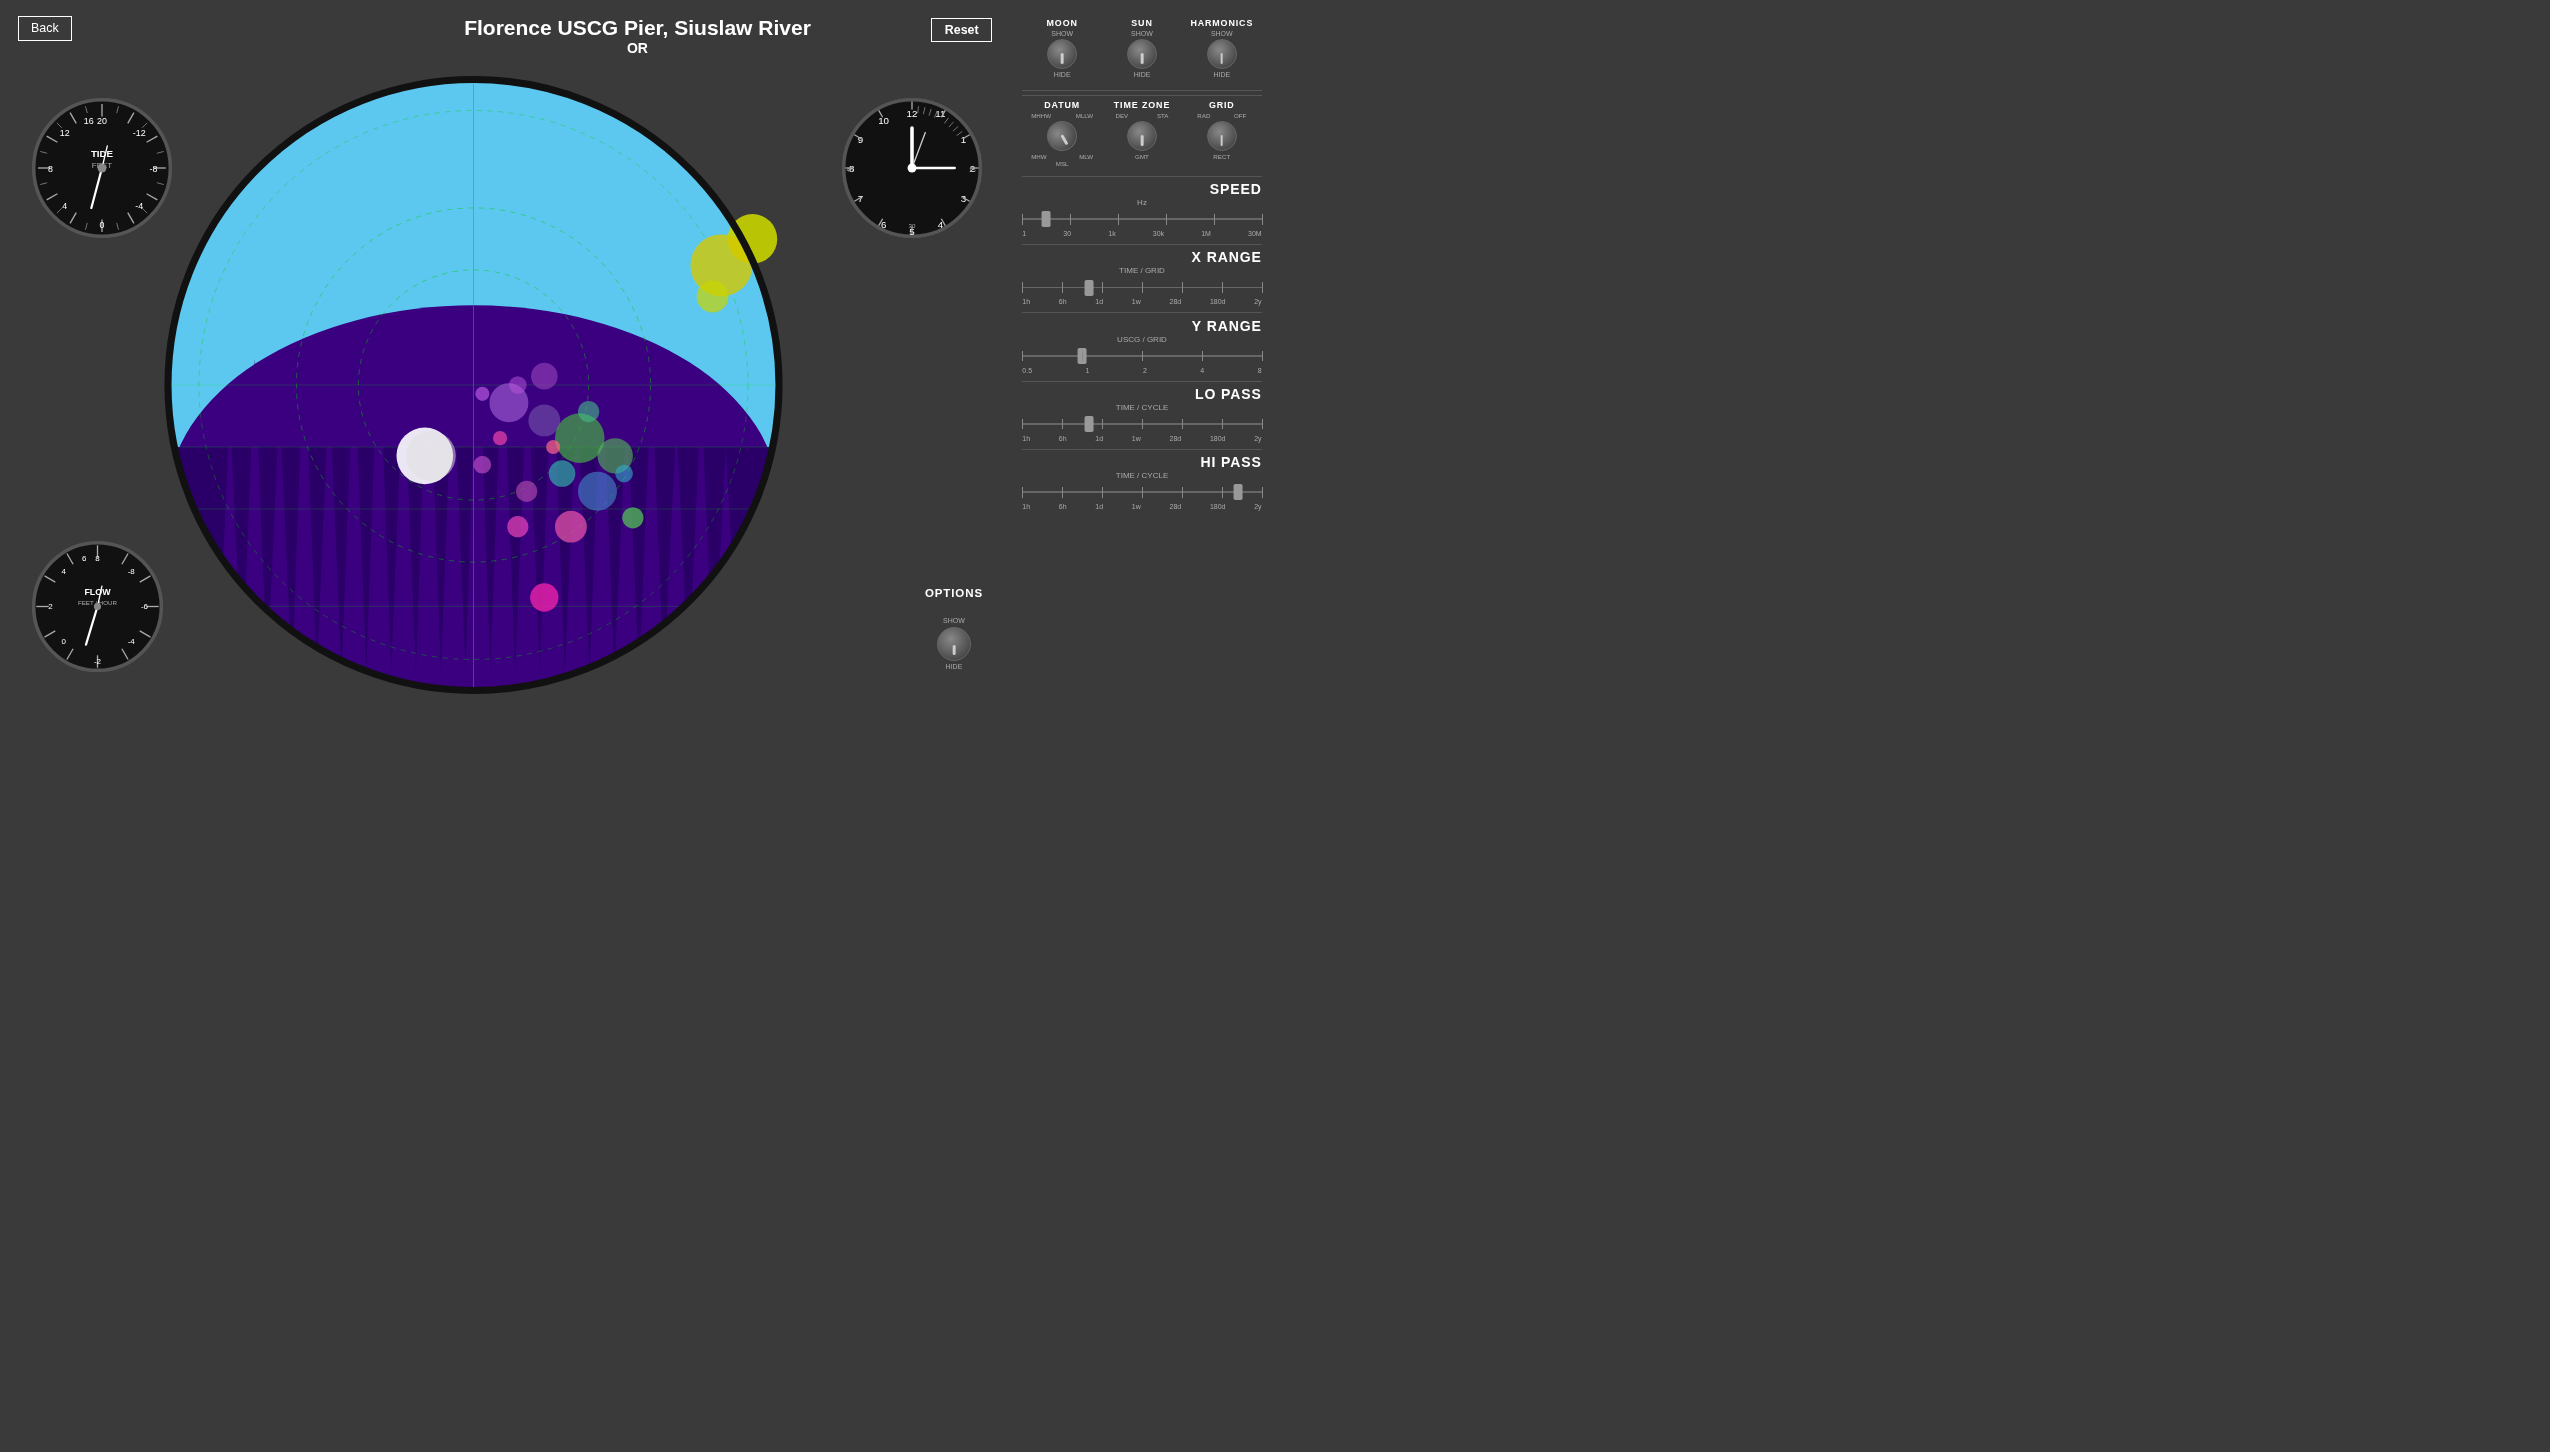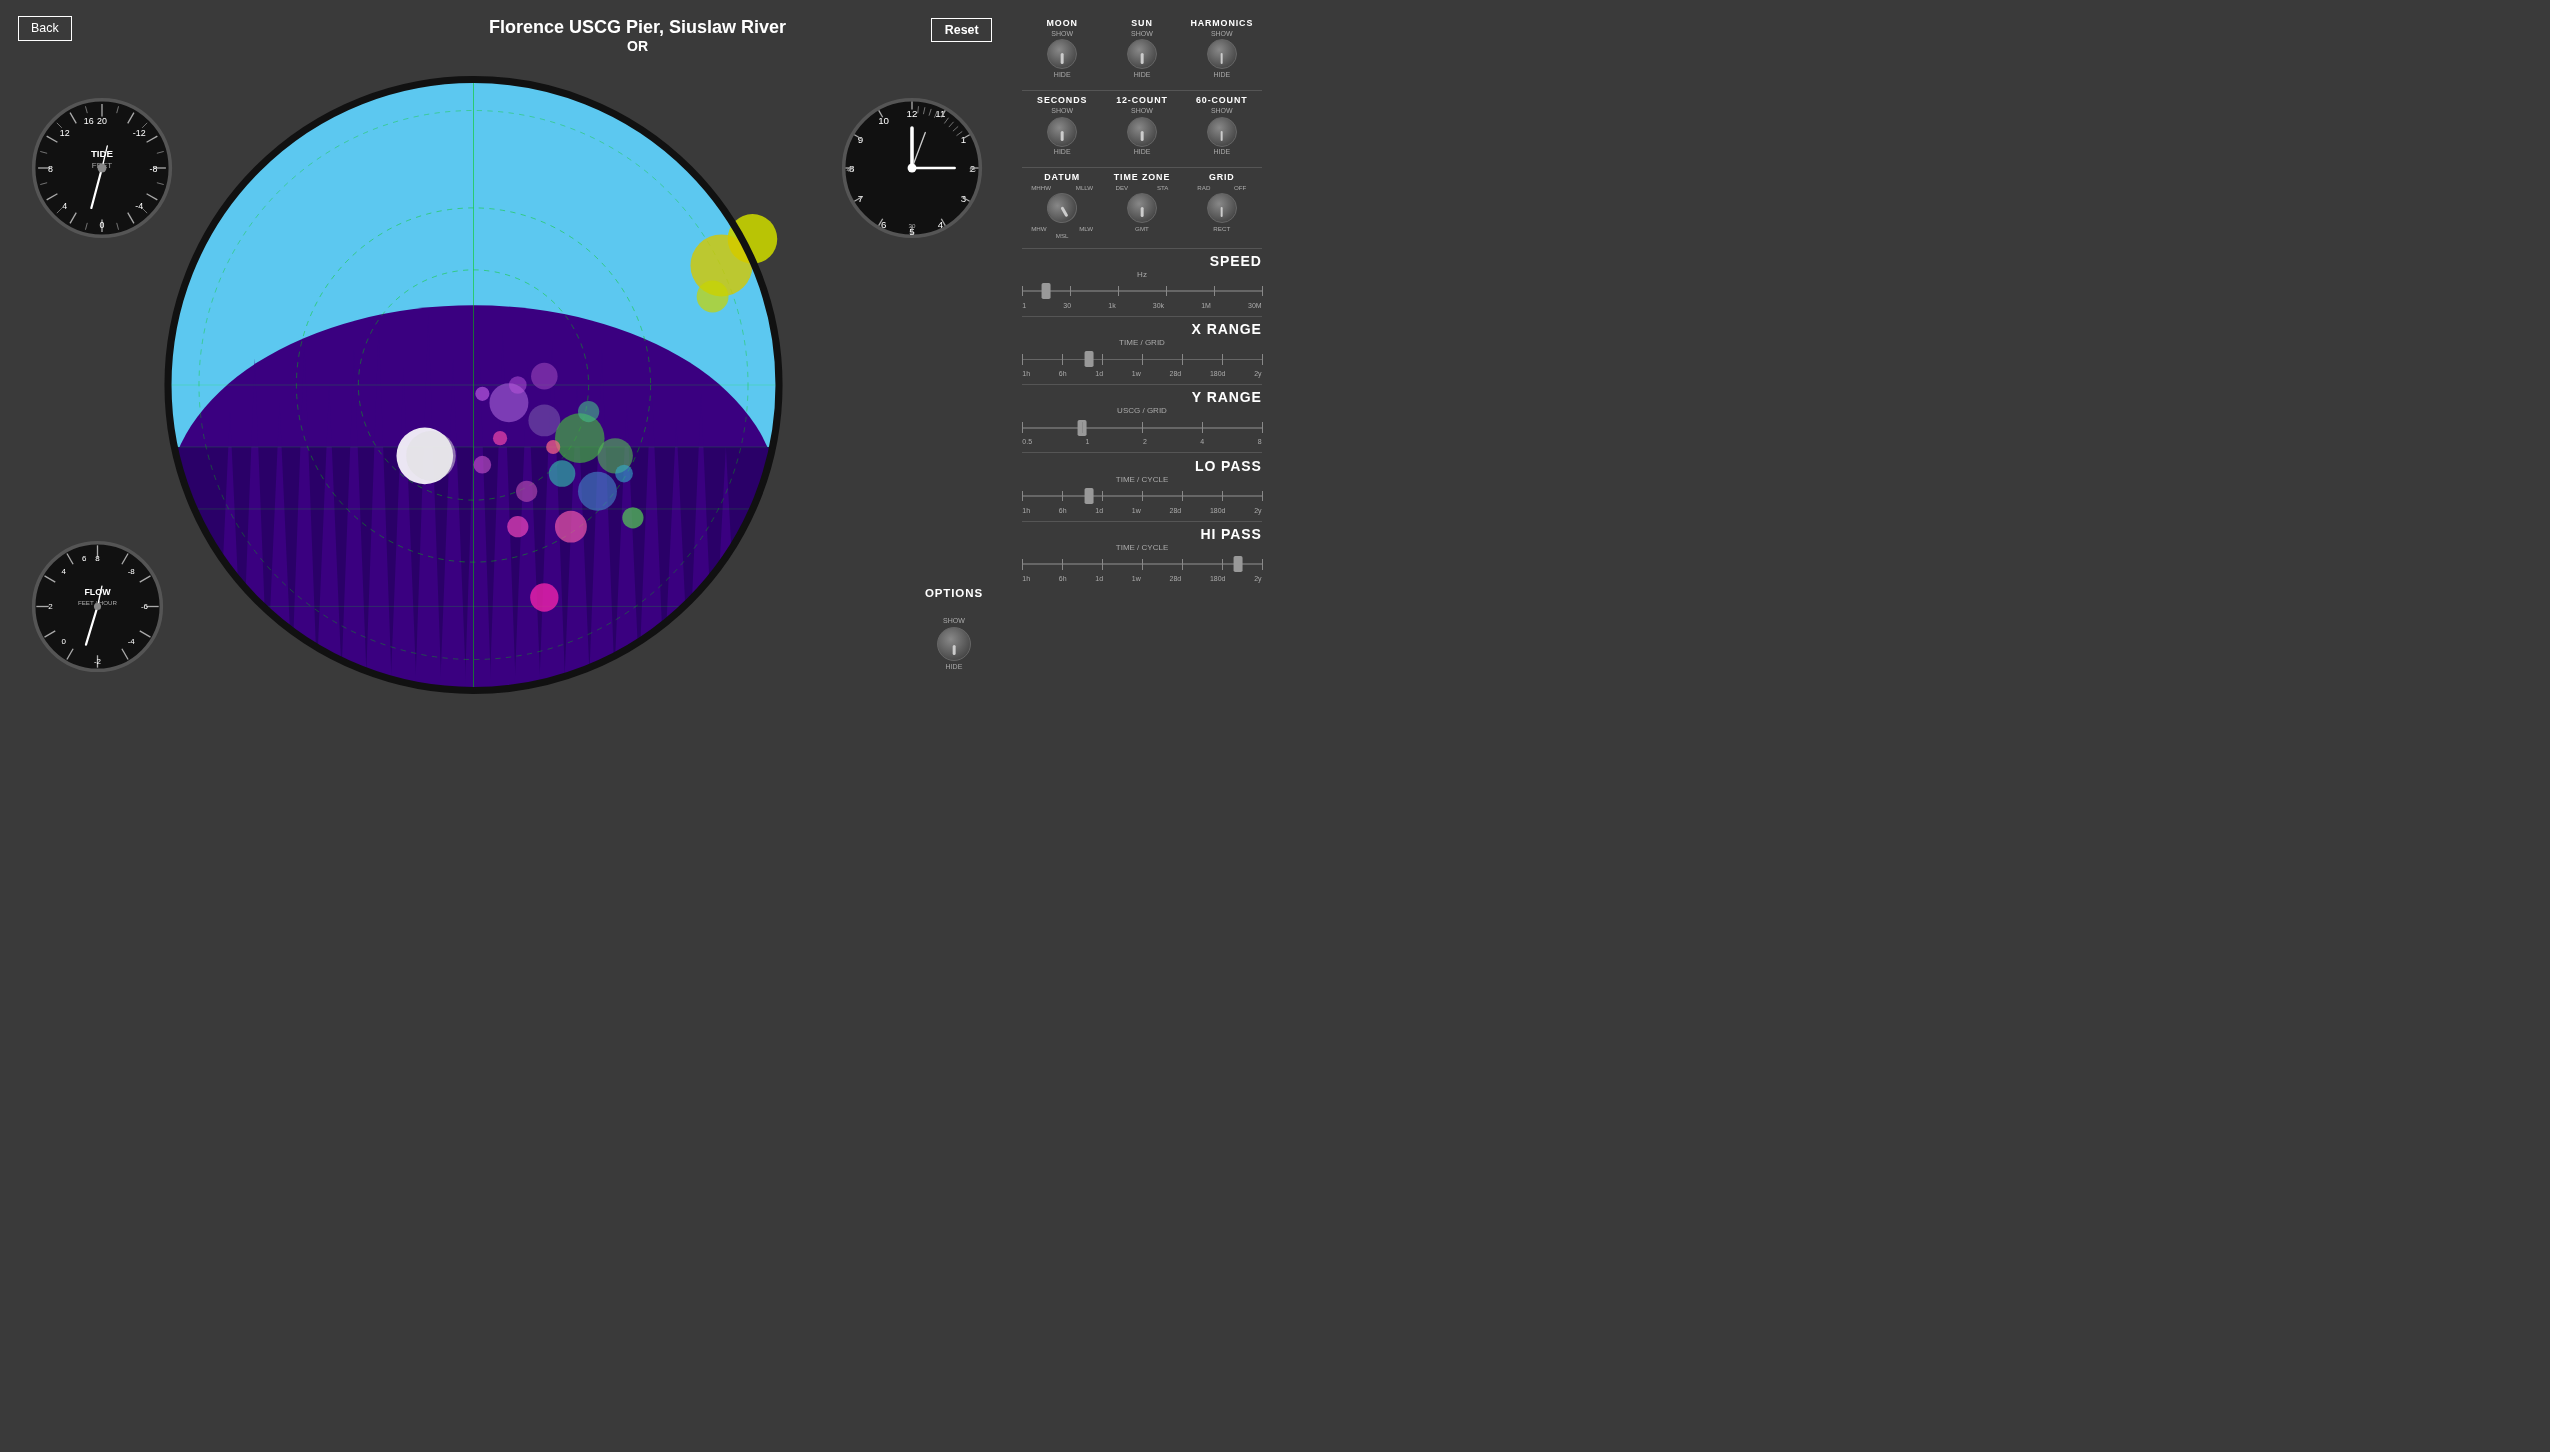--- a/index.html
+++ b/index.html
@@ -43,21 +43,21 @@
       color: #fff;
       padding: 4.4px 12.4px;
       font-size: 12.4px;
       cursor: pointer;
       font-weight: bold;
     }
     .title-block {
       text-align: center;
     }
     .title-main {
-      font-size: 18px;
+      font-size: 21px;
       font-weight: bold;
     }
     .title-sub {
       font-size: 14px;
       font-weight: bold;
     }
 
     
     .main-circle-container {
       position: absolute;
@@ -489,40 +489,20 @@
     <div class="rp-item">
       <div class="rp-label">HARMONICS</div>
       <div class="rp-sublabel">SHOW</div>
       <div class="knob"></div>
       <div class="rp-sublabel">HIDE</div>
     </div>
   </div>
 
   <hr class="rp-divider">
 
-  <div class="rp-row">
-    <div class="rp-item">
-      <div class="rp-label">SECONDS</div>
-      <div class="rp-sublabel">SHOW</div>
-      <div class="knob"></div>
-      <div class="rp-sublabel">HIDE</div>
-    </div>
-    <div class="rp-item">
-      <div class="rp-label">12-COUNT</div>
-      <div class="rp-sublabel">SHOW</div>
-      <div class="knob"></div>
-      <div class="rp-sublabel">HIDE</div>
-    </div>
-    <div class="rp-item">
-      <div class="rp-label">60-COUNT</div>
-      <div class="rp-sublabel">SHOW</div>
-      <div class="knob"></div>
-      <div class="rp-sublabel">HIDE</div>
-    </div>
-  </div>
 
   <hr class="rp-divider">
 
   <div class="rp-row" style="align-items:flex-start;">
 
     <div class="rp-item">
       <div class="rp-label">DATUM</div>
       <div style="font-size:6.2px;color:#aaa;display:flex;justify-content:space-between;width:62px;margin:0 auto;">
         <span>MHHW</span>
         <span>MLLW</span>

